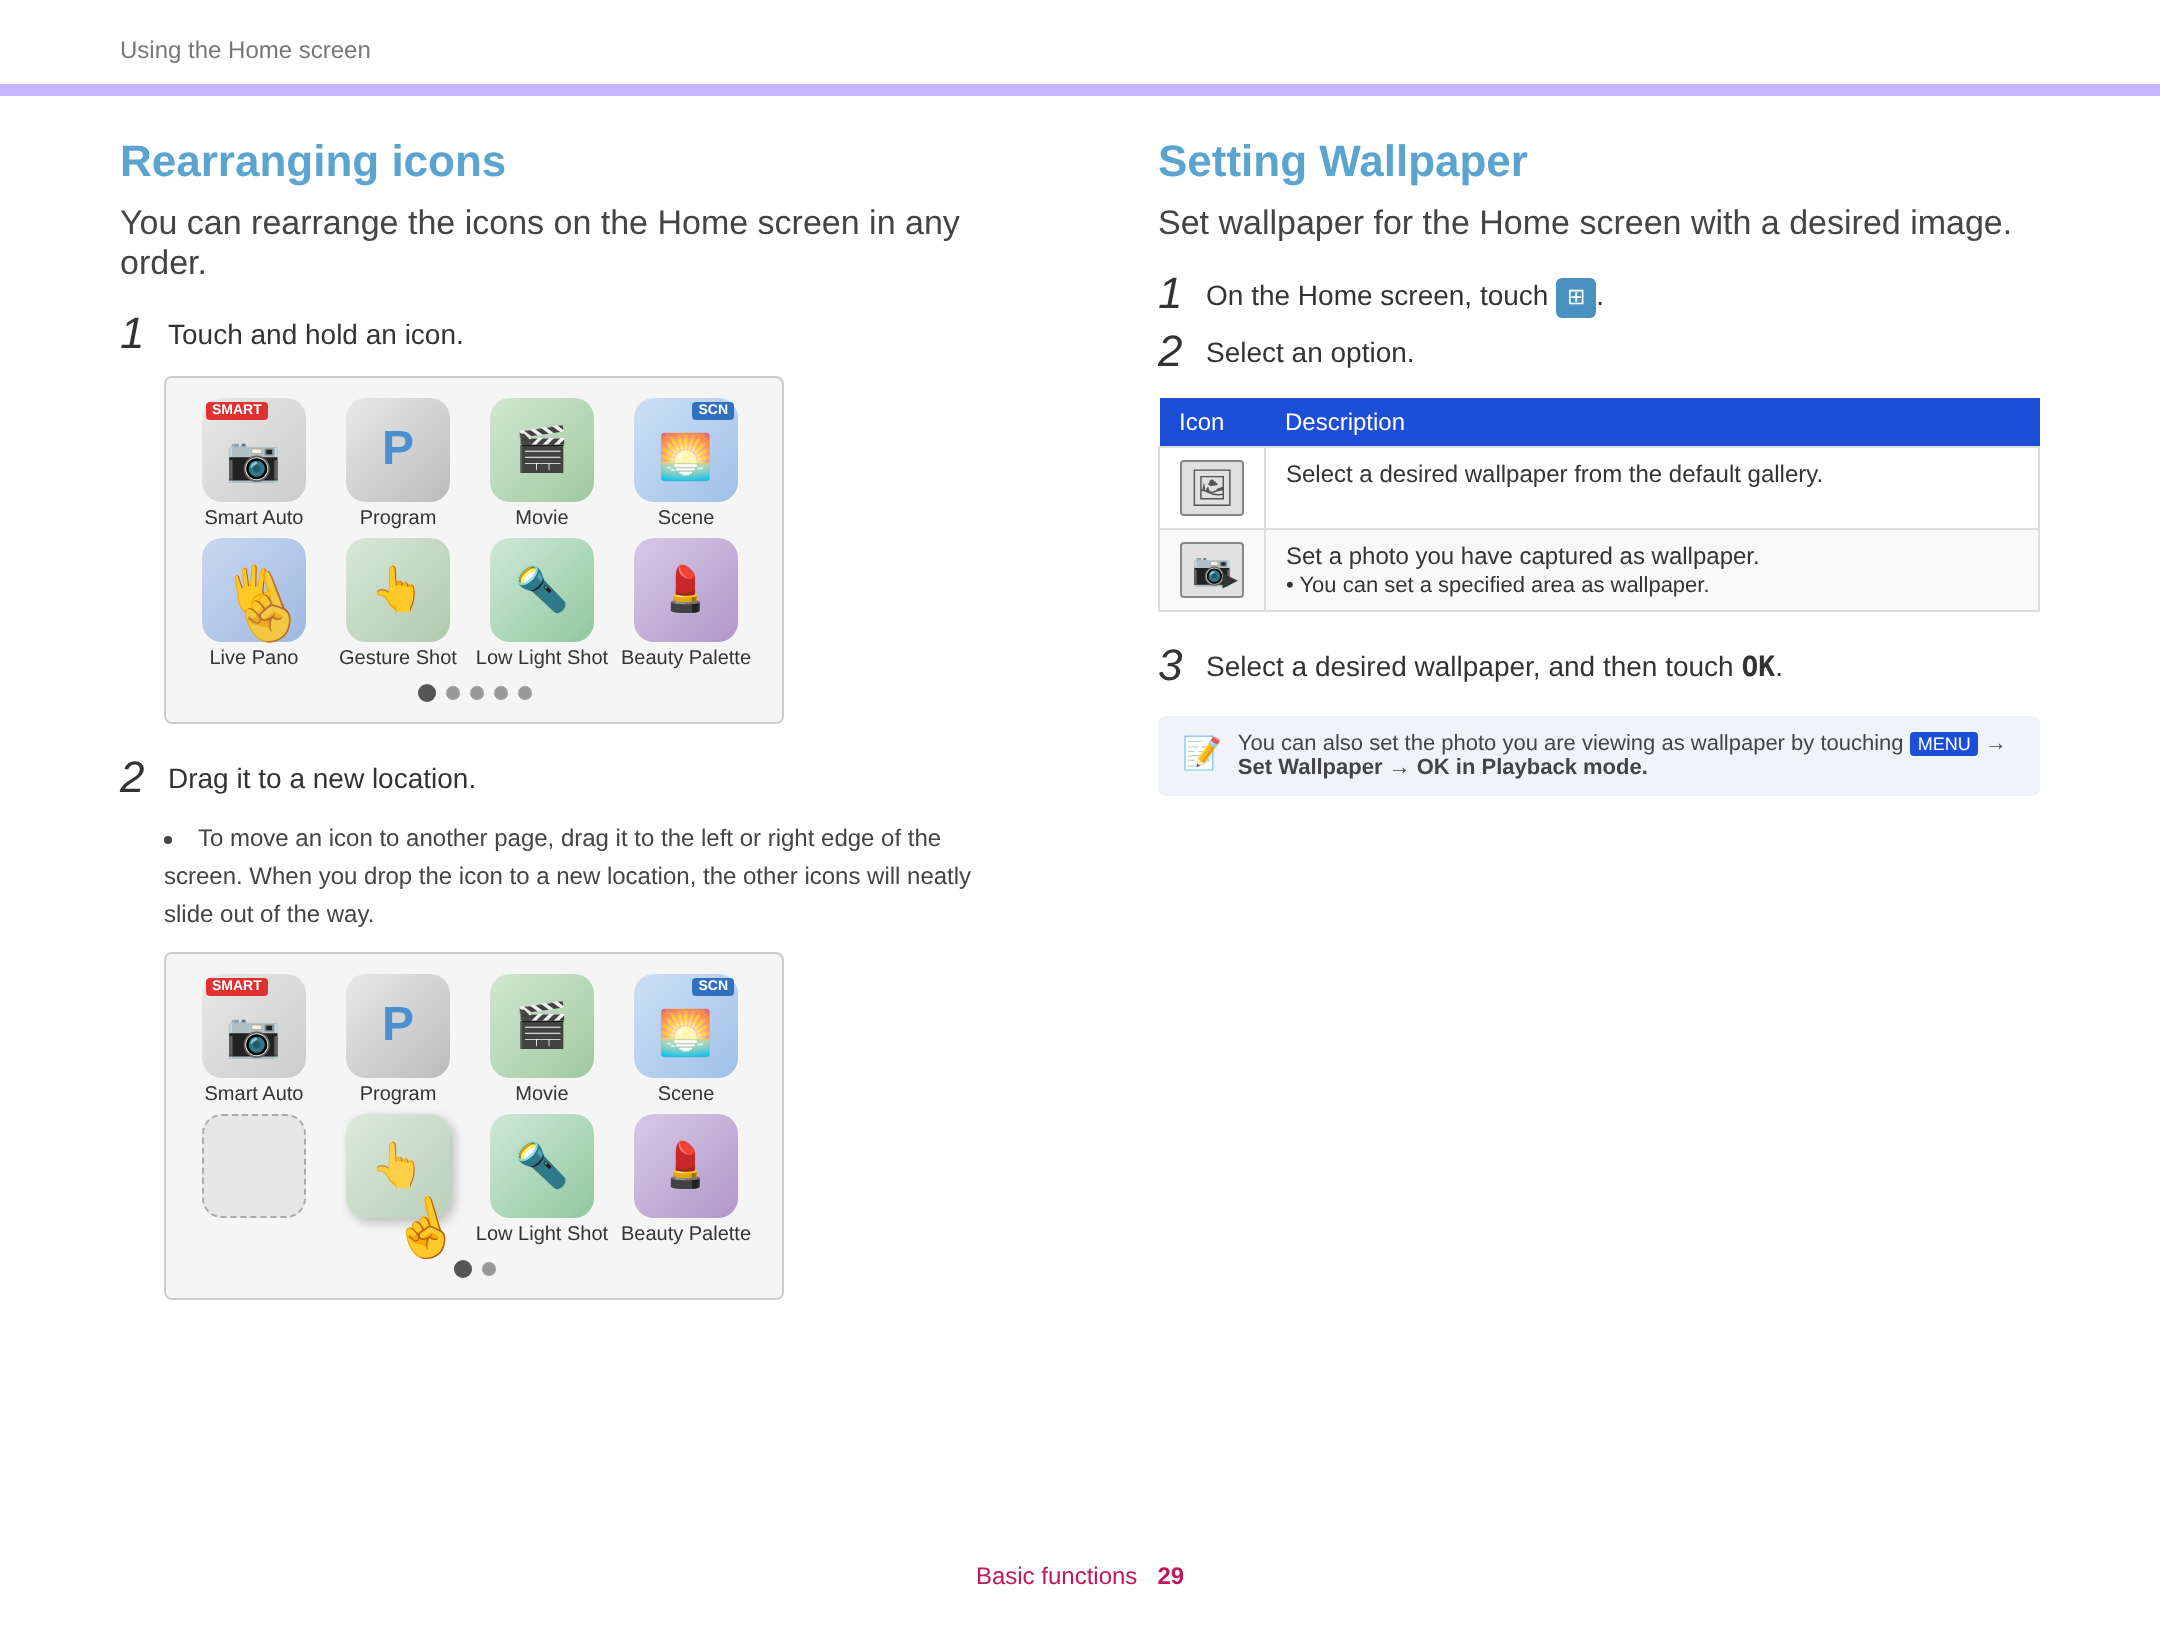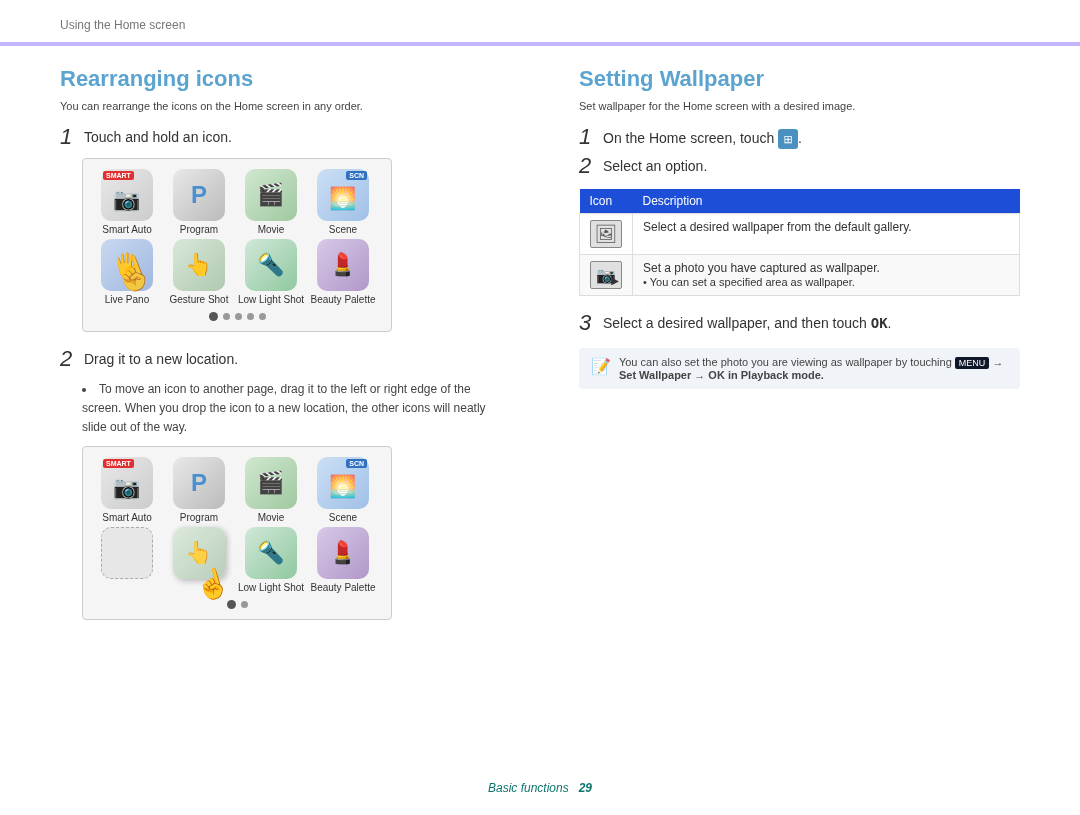--- a/index.html
+++ b/index.html
@@ -7,21 +7,21 @@
       width: 1080px;
       height: 815px;
       background: #ffffff;
       font-family: Arial, Helvetica, sans-serif;
       font-size: 13px;
       color: #333;
       overflow: hidden;
     }
     .page-header {
       padding: 18px 60px 10px 60px;
-      border-bottom: 4px solid #c4b5fd;
+      border-bottom: 6px solid #c4b5fd;
       color: #777;
       font-size: 12px;
     }
     .content {
       display: flex;
       padding: 20px 60px;
       gap: 40px;
     }
     .left-col {
       flex: 1;
@@ -30,21 +30,21 @@
       flex: 1;
       margin-left: 38px;
     }
     .section-title {
       color: #5ba4cf;
       font-size: 22px;
       font-weight: bold;
       margin-bottom: 8px;
     }
     .section-desc {
-      font-size: 11px;
+      font-size: 17px;
       color: #444;
       margin-bottom: 14px;
     }
     .step {
       display: flex;
       align-items: flex-start;
       margin-bottom: 10px;
       gap: 6px;
     }
     .step-num {
@@ -237,42 +237,41 @@
     }
     .note-text strong {
       font-weight: bold;
     }
     .page-footer {
       position: absolute;
       bottom: 20px;
       width: 100%;
       text-align: center;
       font-size: 12px;
-      color: #0f766e;
-      font-style: italic;
+      color: #be185d;
     }
     .ok-bold {
       font-weight: bold;
       font-family: monospace;
     }
     .home-icon {
       display: inline-block;
       width: 20px;
       height: 20px;
       background: #4a90c0;
       border-radius: 3px;
       vertical-align: middle;
       font-size: 11px;
       color: white;
       text-align: center;
       line-height: 20px;
     }
     .menu-icon {
       display: inline-block;
-      background: #0f172a;
+      background: #1d4ed8;
       color: white;
       font-size: 9px;
       padding: 1px 4px;
       border-radius: 2px;
       vertical-align: middle;
     }
     
     .screenshot-box2 {
       border: 1px solid #ccc;
       border-radius: 4px;

